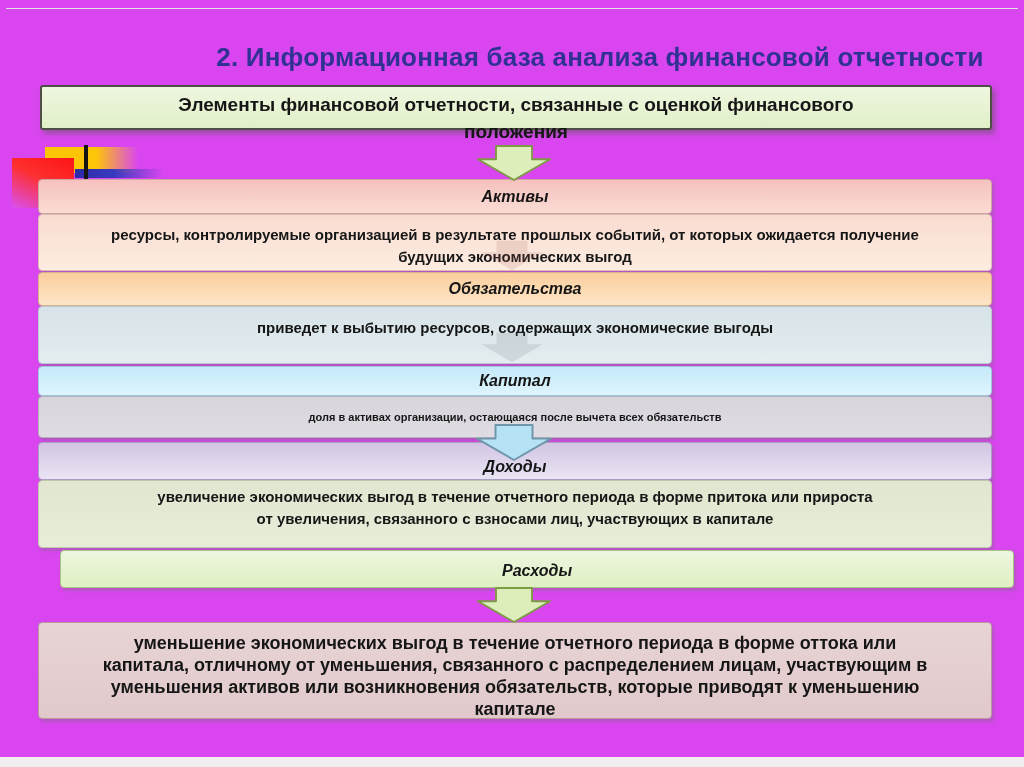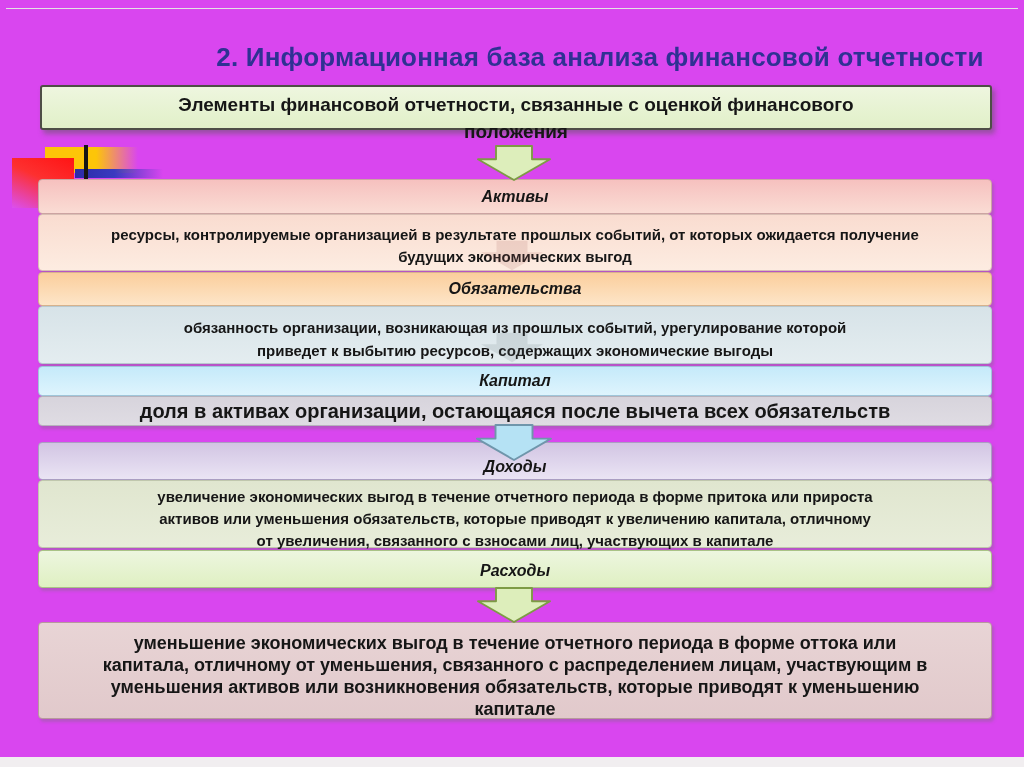--- a/index.html
+++ b/index.html
@@ -46,33 +46,33 @@
     font-size:15px;line-height:22px;padding-top:9px;}
 
   .liab-hdr{top:272px;height:34px;border:1px solid #d6b28c;
     background:linear-gradient(180deg,#fbce9c 0%,#fde5c8 100%);}
   .liab-desc{top:306px;height:58px;border:1px solid #b9c9cf;
     background:linear-gradient(180deg,#d7e3e8 0%,#e4edf0 100%);
     font-size:15px;line-height:23px;padding-top:9px;}
 
   .cap-hdr{top:366px;height:30px;border:1px solid #9fc6da;
     background:linear-gradient(180deg,#c5eafa 0%,#def4fd 100%);}
-  .cap-desc{top:396px;height:30px;border:1px solid #b6b2bc;
+  .cap-desc{top:396px;height:42px;border:1px solid #b6b2bc;
     background:linear-gradient(180deg,#d7d4dc 0%,#dfdce3 100%);
-    display:flex;align-items:center;justify-content:center;font-size:20px;}
+    display:flex;align-items:center;justify-content:center;font-size:11px;}
 
   .income-hdr{top:442px;height:38px;border:1px solid #aa9ec2;
     background:linear-gradient(180deg,#d2c5e3 0%,#eae4f4 100%);
     align-items:flex-end;padding-bottom:3px;}
   .income-desc{top:480px;height:68px;border:1px solid #c0c7ad;
     background:linear-gradient(180deg,#e0e6cf 0%,#e8edda 100%);
     font-size:15px;line-height:22px;padding-top:5px;}
 
   .expense-hdr{top:550px;height:38px;border:1px solid #a9c386;
-    background:linear-gradient(180deg,#edf6df 0%,#dff0c2 100%);padding-top:4px;}
+    background:linear-gradient(180deg,#edf6df 0%,#dff0c2 100%);padding-top:4px;margin-left:22px;}
   .expense-desc{top:622px;height:97px;border:1px solid #b7999c;
     background:linear-gradient(180deg,#e8d4d5 0%,#e1c9cb 100%);
     font-size:18px;line-height:22px;padding-top:9px;}
 
   .arrow{position:absolute;z-index:20;}
   .arrow svg{display:block;}
   .arrow-1{left:474px;top:145px;}
   .arrow-2{left:474px;top:424px;}
   .arrow-3{left:474px;top:587px;}
   .ghost{position:absolute;z-index:15;}
@@ -111,21 +111,20 @@
   </div>
 
   <div class="ghost ghost-a">
     <svg width="72" height="31" viewBox="0 0 80 38">
       <path d="M21 1 H59 V15 H78 L40 37 L2 15 H21 Z" fill="rgba(165,95,85,0.16)"></path>
     </svg>
   </div>
 
   <div class="band hdr liab-hdr">Обязательства</div>
   <div class="band liab-desc">
-    <div>обязанность организации, возникающая из прошлых событий, урегулирование которой</div>
     <div>приведет к выбытию ресурсов, содержащих экономические выгоды</div>
   </div>
 
   <div class="ghost ghost-b">
     <svg width="72" height="31" viewBox="0 0 80 38">
       <path d="M21 1 H59 V15 H78 L40 37 L2 15 H21 Z" fill="rgba(95,105,115,0.15)"></path>
     </svg>
   </div>
 
   <div class="band hdr cap-hdr">Капитал</div>
@@ -133,21 +132,20 @@
 
   <div class="arrow arrow-2">
     <svg width="80" height="37" viewBox="0 0 80 38">
       <path d="M21 1 H59 V15 H78 L40 37 L2 15 H21 Z" fill="#b5e2f4" stroke="#6f96ab" stroke-width="2" stroke-linejoin="round"></path>
     </svg>
   </div>
 
   <div class="band hdr income-hdr">Доходы</div>
   <div class="band income-desc">
     <div>увеличение экономических выгод в течение отчетного периода в форме притока или прироста</div>
-    <div>активов или уменьшения обязательств, которые приводят к увеличению капитала, отличному</div>
     <div>от увеличения, связанного с взносами лиц, участвующих в капитале</div>
   </div>
 
   <div class="band hdr expense-hdr">Расходы</div>
 
   <div class="arrow arrow-3">
     <svg width="80" height="36" viewBox="0 0 80 38">
       <path d="M21 1 H59 V15 H78 L40 37 L2 15 H21 Z" fill="#ddeebb" stroke="#7d9b45" stroke-width="2" stroke-linejoin="round"></path>
     </svg>
   </div>

